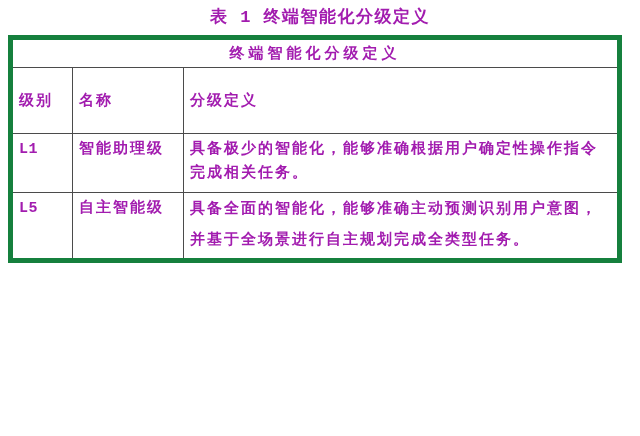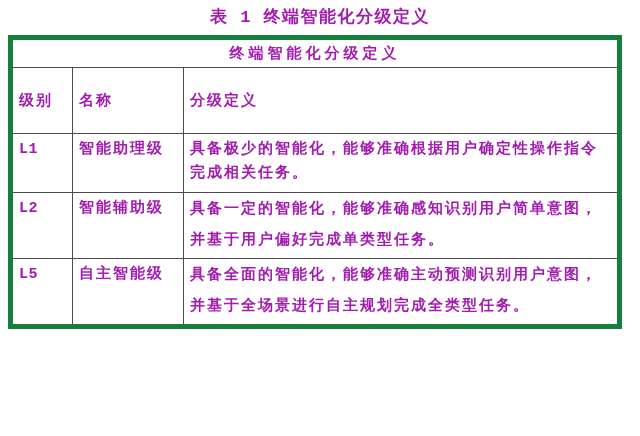--- a/index.html
+++ b/index.html
@@ -91,26 +91,20 @@
         <td>分级定义</td>
       </tr>
 
       <tr class="body-row r-l1">
         <td class="level-cell">L1</td>
         <td class="name-cell">智能助理级</td>
         <td class="def-cell">具备极少的智能化，能够准确根据用户确定性操作指令
 完成相关任务。</td>
       </tr>
 
-      <tr class="body-row">
-        <td class="level-cell">L2</td>
-        <td class="name-cell">智能辅助级</td>
-        <td class="def-cell">具备一定的智能化，能够准确感知识别用户简单意图，
-并基于用户偏好完成单类型任务。</td>
-      </tr>
 
 
 
       <tr class="body-row">
         <td class="level-cell">L5</td>
         <td class="name-cell">自主智能级</td>
         <td class="def-cell">具备全面的智能化，能够准确主动预测识别用户意图，
 并基于全场景进行自主规划完成全类型任务。</td>
       </tr>
     </tbody>

